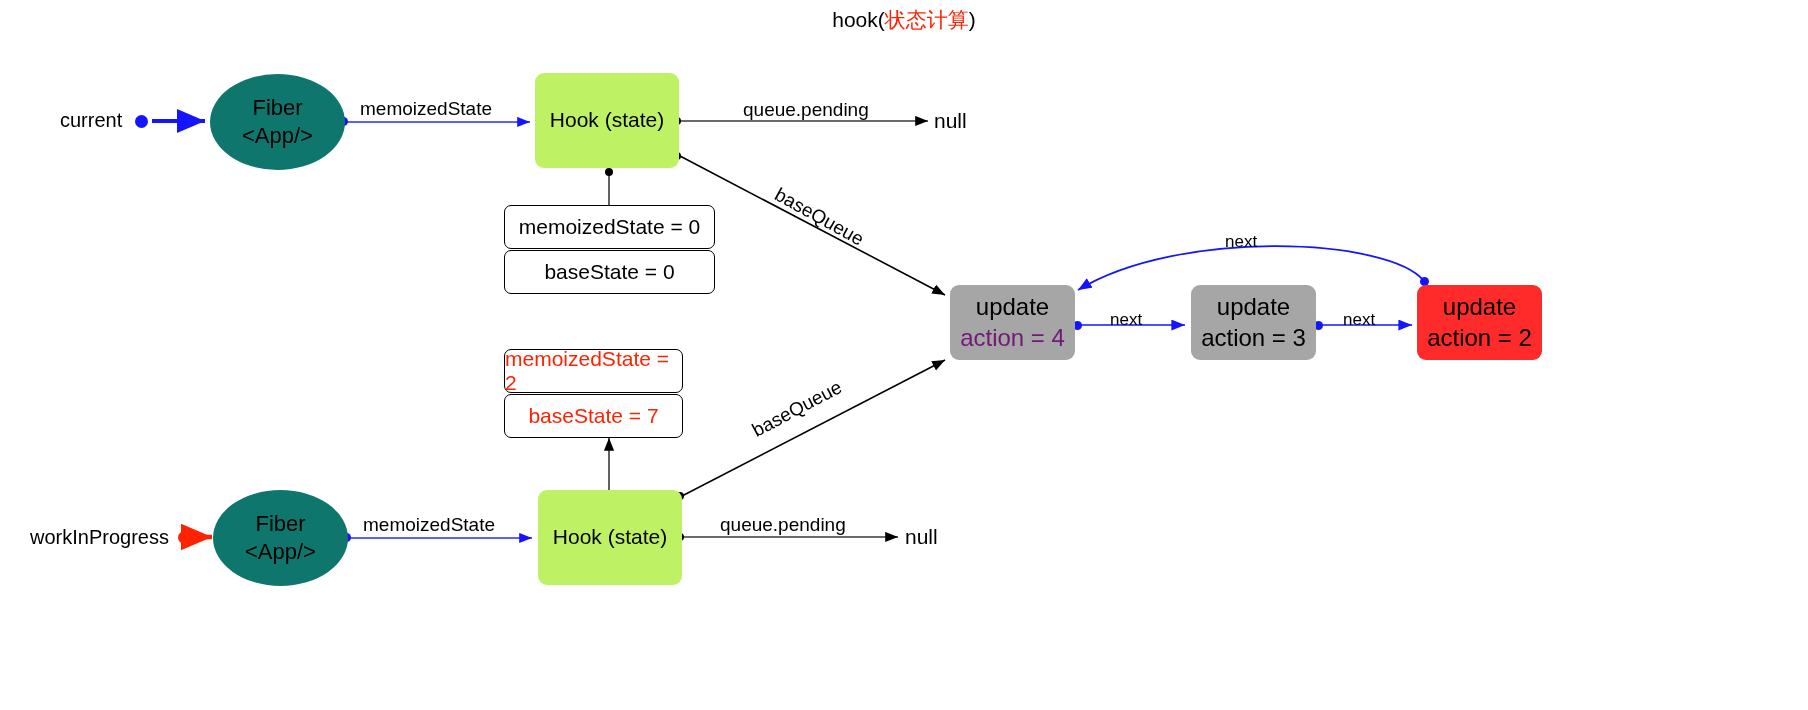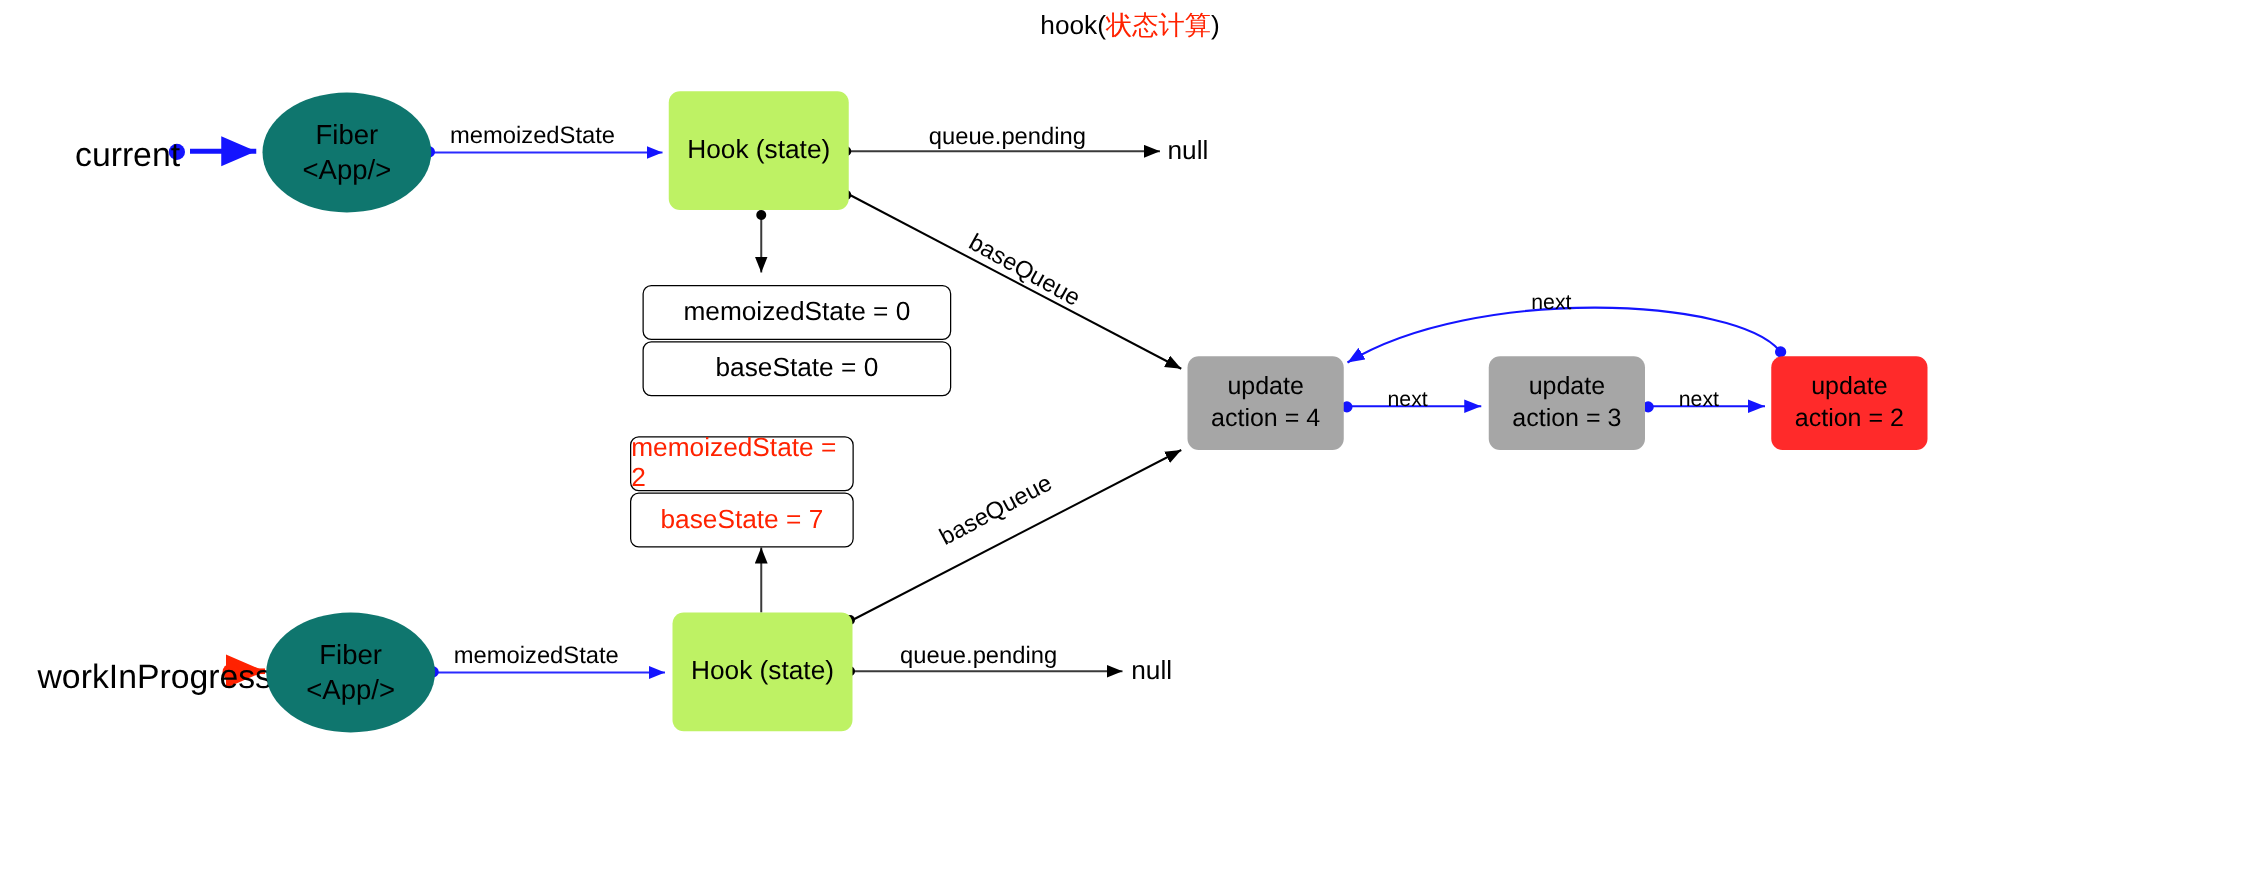--- a/index.html
+++ b/index.html
@@ -54,26 +54,26 @@
     color: #000;
   }
   .hook-node {
     background: #bef264;
     border-radius: 9px;
     font-size: 21px;
     color: #000;
   }
   .update-node {
     border-radius: 9px;
-    font-size: 20px;
+    font-size: 24px;
     color: #000;
   }
   .update-node.gray { background: #a6a6a6; }
   .update-node.red  { background: #ff2a2a; }
-  .update-node .act-red { color: #000000; }
+  .update-node .act-red { color: #701a75; }
 
   .table-box {
     position: absolute;
     box-sizing: border-box;
   }
   .table-row {
     box-sizing: border-box;
     border: 1.3px solid #000;
     border-radius: 7px;
     background: #fff;
@@ -89,21 +89,21 @@
   .edge-label {
     position: absolute;
     font-size: 19px;
     color: #000;
     white-space: nowrap;
   }
   .edge-label.small { font-size: 17px; }
 
   .side-label {
     position: absolute;
-    font-size: 27px;
+    font-size: 20px;
     color: #000;
     white-space: nowrap;
   }
   .null-label {
     position: absolute;
     font-size: 21px;
     color: #000;
   }
   .dot {
     position: absolute;
@@ -195,21 +195,21 @@
   <div class="node hook-node" style="left:535px; top:73px; width:144px; height:95px;">
     <span>Hook (state)</span>
   </div>
 
   <div class="edge-label" style="left:743px; top:99px;">queue.pending</div>
 
   <div class="null-label" style="left:934px; top:109px;">null</div>
 
   <div class="edge-label" style="left:770px; top:206px; transform:rotate(29deg);">baseQueue</div>
 
-  <div class="table-box" style="left:504px; top:228px; width:247px;margin-left:10px;">
+  <div class="table-box" style="left:504px; top:205px; width:211px;">
     <div class="table-row">
       <span>memoizedState = 0</span>
     </div>
     <div class="table-row">
       <span>baseState = 0</span>
     </div>
   </div>
 
   <div class="table-box" style="left:504px; top:349px; width:179px;">
     <div class="table-row red">

